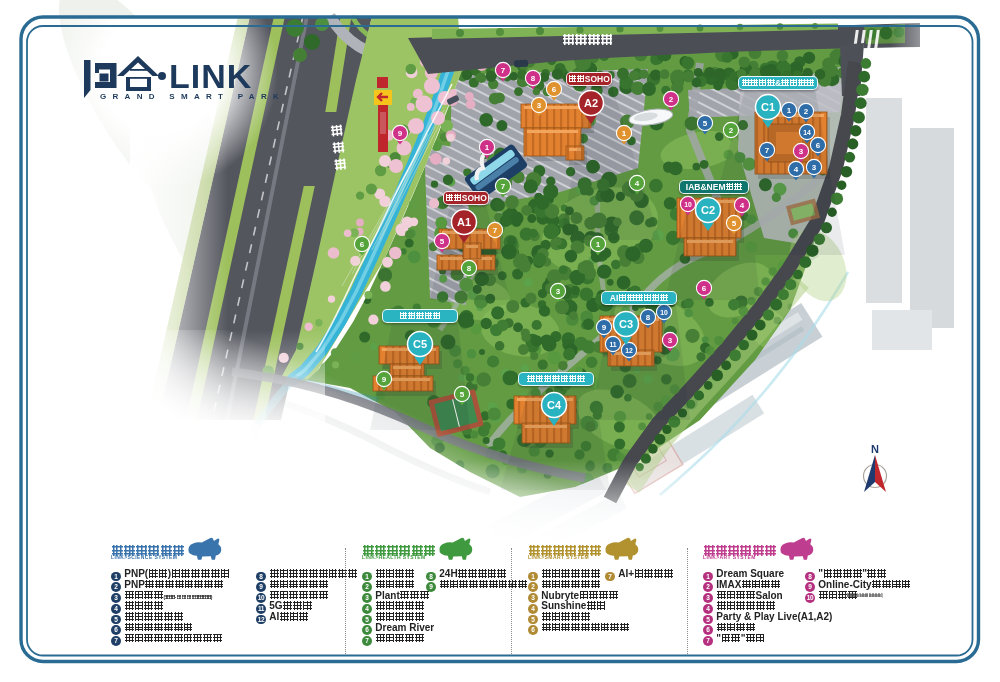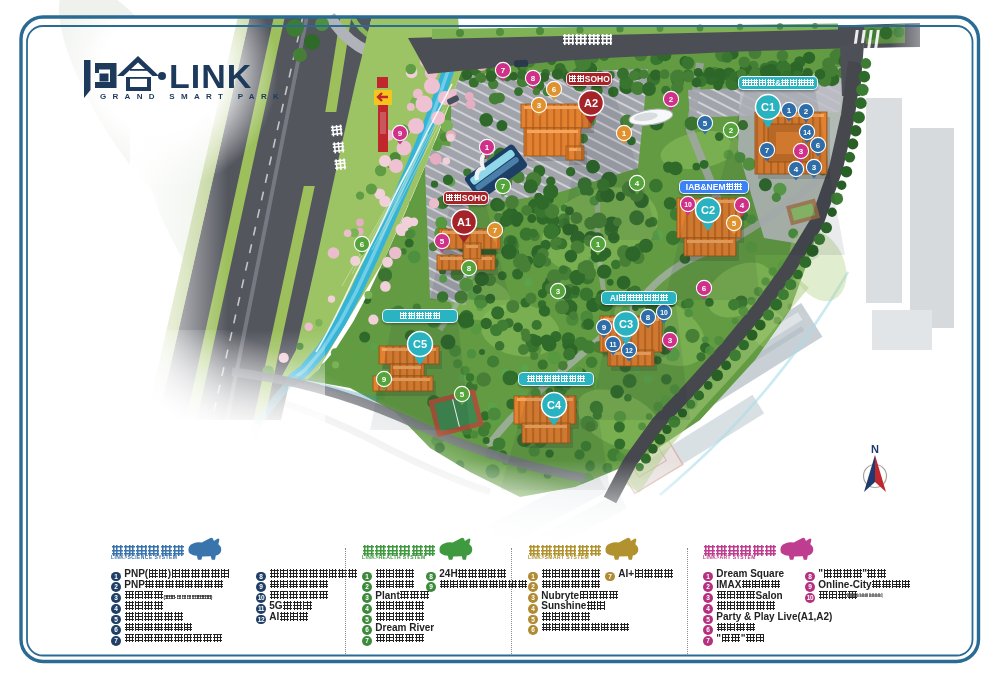--- a/index.html
+++ b/index.html
@@ -1288,21 +1288,21 @@
       <text x="420" y="348" text-anchor="middle" font-family="Liberation Sans" font-size="11" font-weight="bold" fill="#fff">C5</text>
     </g>
 
 <rect x="21" y="17" width="957.5" height="644.5" rx="22" fill="none" stroke="#2a6b94" stroke-width="3.4"></rect>
 <rect x="27" y="26" width="945.5" height="629.5" rx="16" fill="none" stroke="#2a6b94" stroke-width="1.8"></rect>
 </svg>
 
 <div class="chip " style="left:566px;top:72px;width:46px;background:#a5242a"><i class="h"></i><i class="h"></i><b>SOHO</b></div>
 <div class="chip " style="left:443px;top:191px;width:46px;background:#a5242a"><i class="h"></i><i class="h"></i><b>SOHO</b></div>
 <div class="chip " style="left:738px;top:76px;width:80px;background:#2ab4c2"><i class="h"></i><i class="h"></i><i class="h"></i><i class="h"></i><b>&amp;</b><i class="h"></i><i class="h"></i><i class="h"></i><i class="h"></i></div>
-<div class="chip " style="left:679px;top:180px;width:70px;background:#3b82f6"><b>IAB&amp;NEM</b><i class="h"></i><i class="h"></i></div>
+<div class="chip " style="left:679px;top:180px;width:70px;background:#0f766e"><b>IAB&amp;NEM</b><i class="h"></i><i class="h"></i></div>
 <div class="chip " style="left:601px;top:291px;width:76px;background:#2ab4c2"><b>AI</b><i class="h"></i><i class="h"></i><i class="h"></i><i class="h"></i><i class="h"></i><i class="h"></i></div>
 <div class="chip " style="left:518px;top:372px;width:76px;background:#2ab4c2"><i class="h"></i><i class="h"></i><i class="h"></i><i class="h"></i><i class="h"></i><i class="h"></i><i class="h"></i></div>
 <div class="chip " style="left:382px;top:309px;width:76px;background:#2ab4c2"><i class="h"></i><i class="h"></i><i class="h"></i><i class="h"></i><i class="h"></i></div>
 <div class="roadtxt" style="left:562px;top:32px;letter-spacing:11.5px"><i class="h"></i><i class="h"></i><i class="h"></i><i class="h"></i></div>
 <div class="roadtxt vert" style="left:332px;top:122px"><i class="h"></i><br><i class="h"></i><br><i class="h"></i></div>
 
 <div style="position:absolute;left:80px;top:52px;width:180px;height:50px">
 <svg width="180" height="50" viewBox="0 0 180 50">
 <g fill="#1d3a5c">
 

